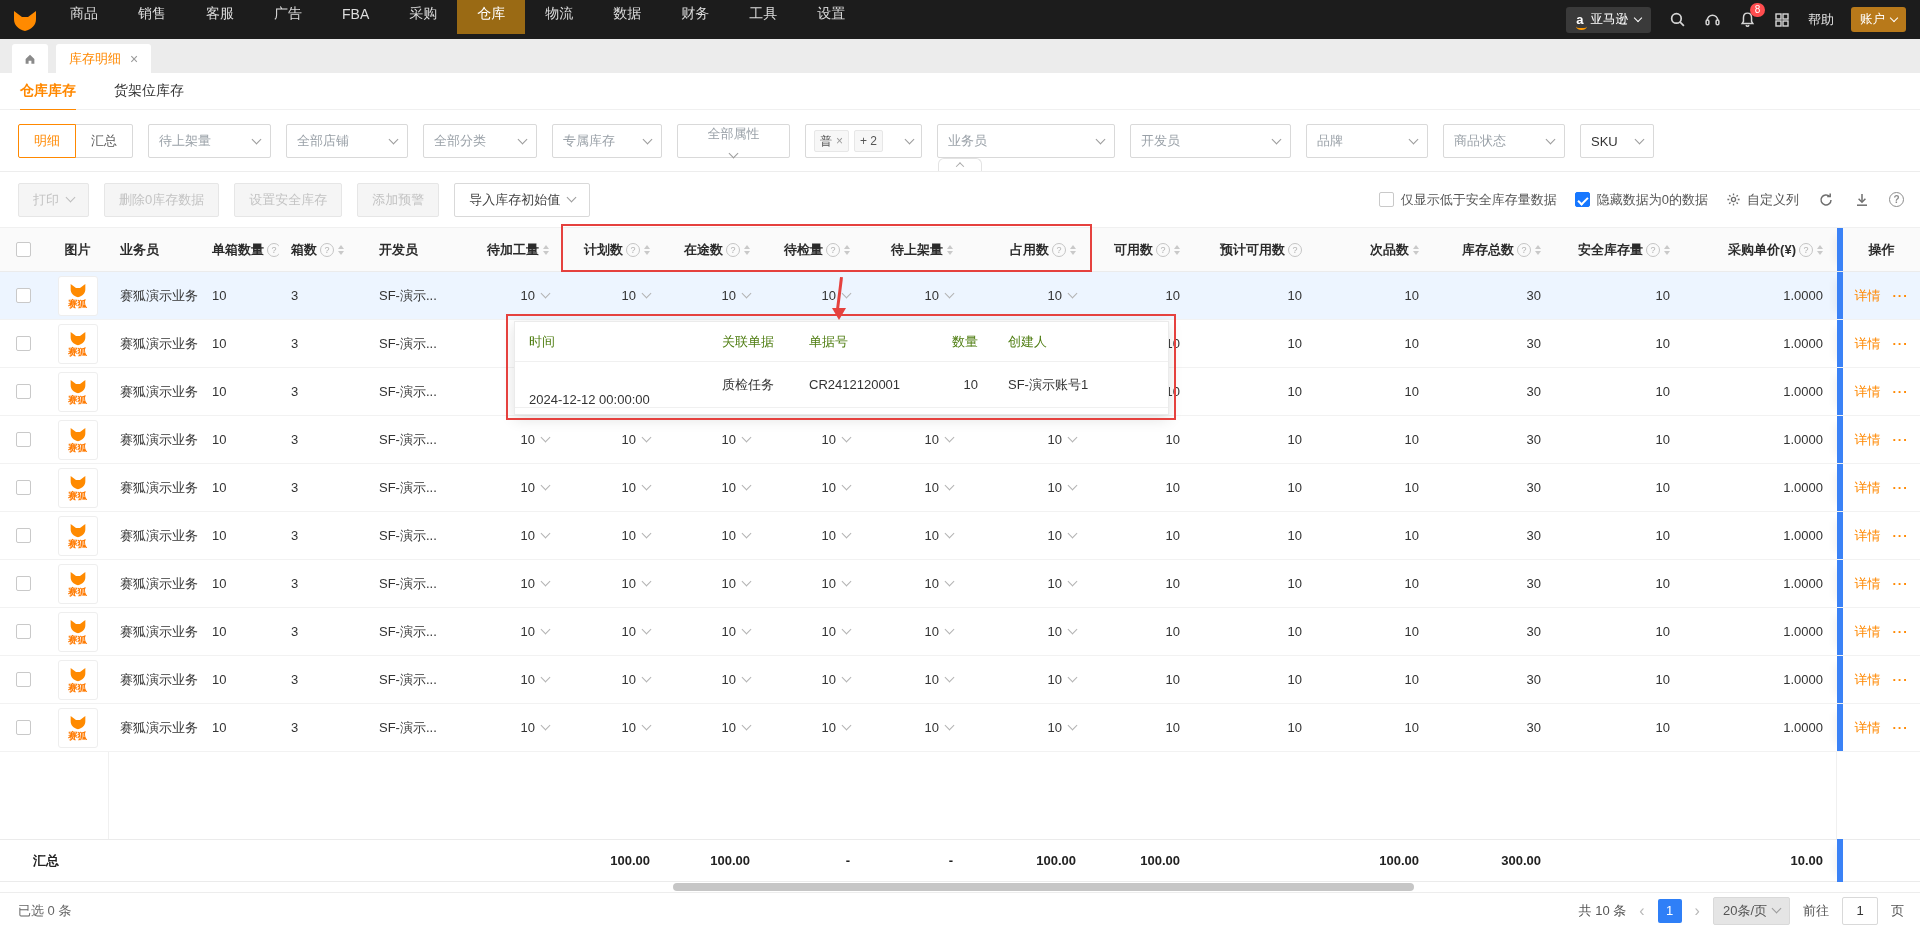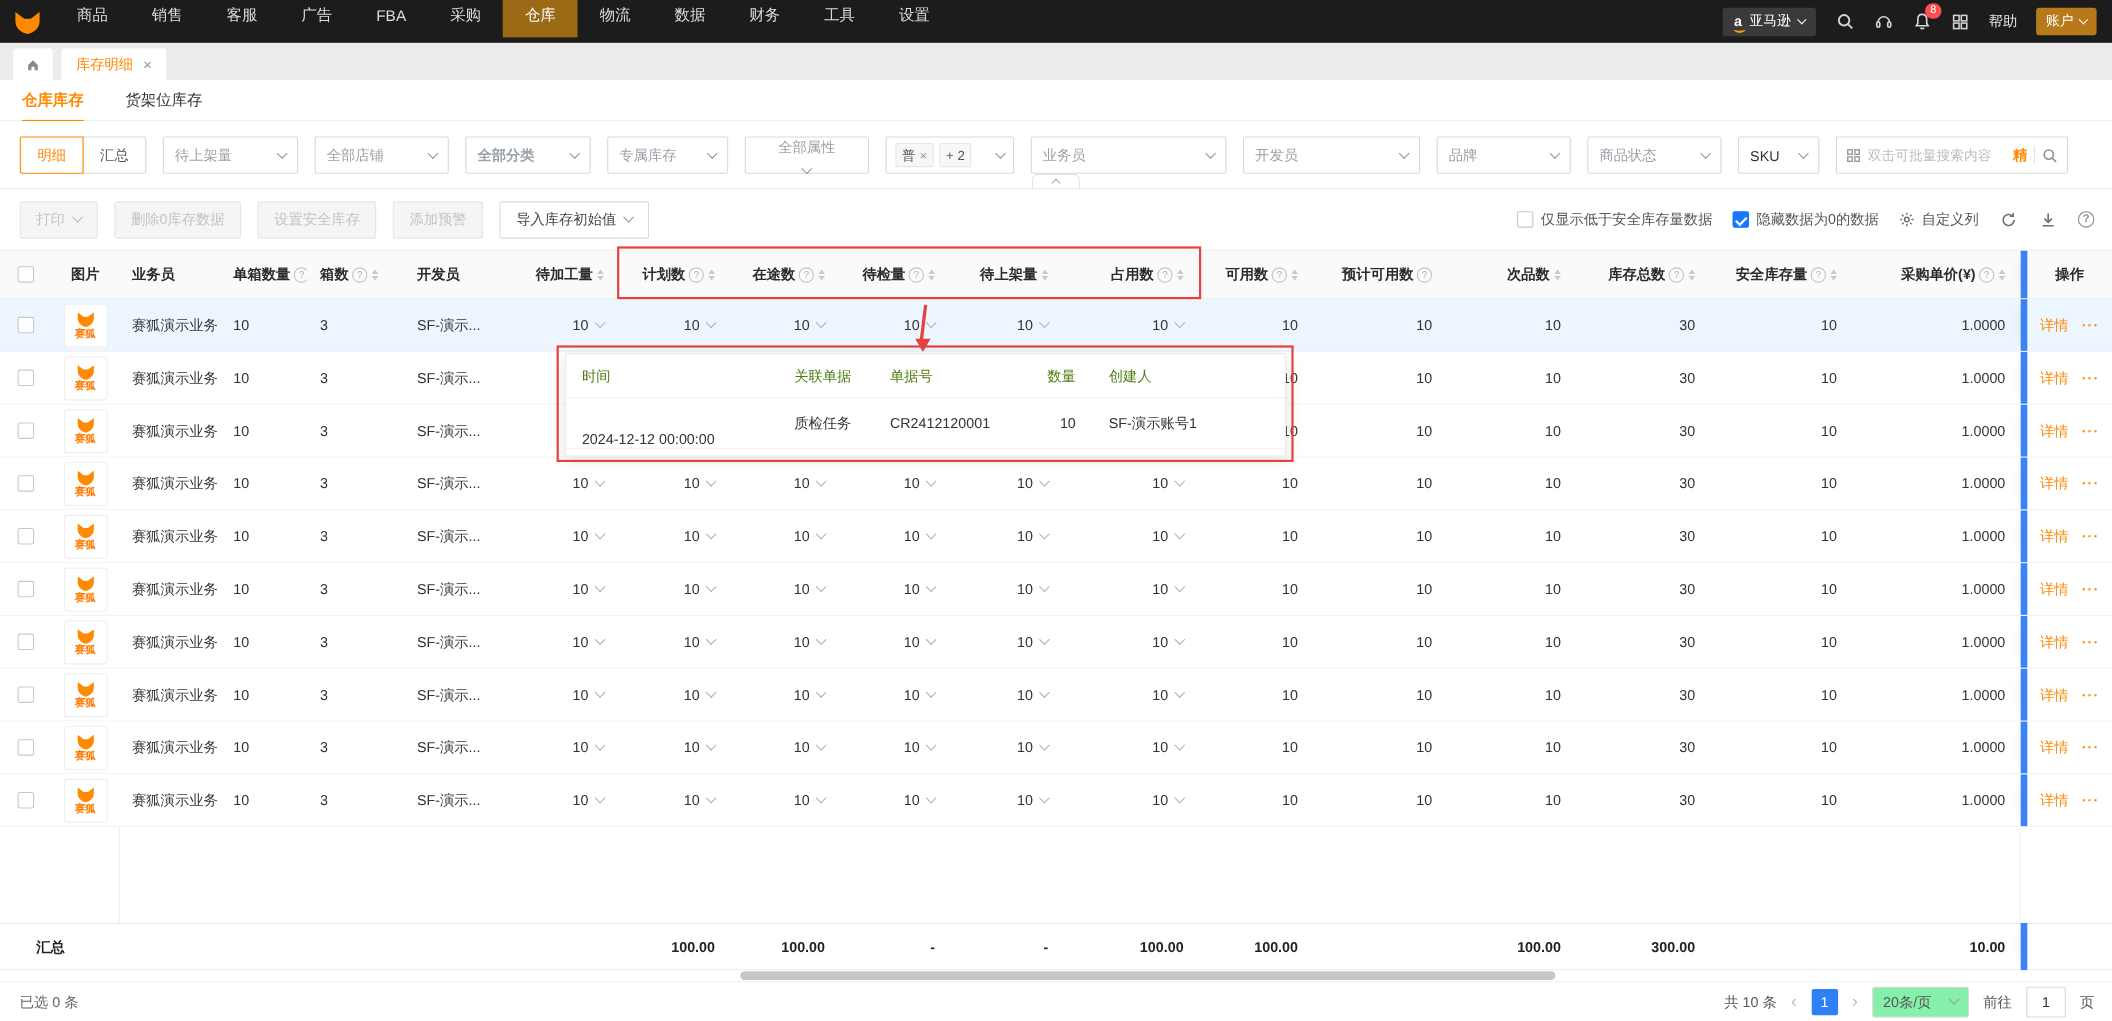--- a/index.html
+++ b/index.html
@@ -100,21 +100,21 @@
   .sumrow{display:flex;height:43px;border-top:1px solid #ebebeb;border-bottom:1px solid #ebebeb;align-items:center;font-weight:bold;color:#222;font-size:13px;background:#fff}
   .sum-label{padding-left:33px;font-weight:bold}
   .scrollzone{height:10px;position:relative;background:#fff}
   .hthumb{position:absolute;left:673px;top:1px;width:741px;height:8px;border-radius:4px;background:#c6c6c6;cursor:pointer}
 
   
   .footer{height:36px;border-top:1px solid #ededed;display:flex;align-items:center;padding:0 16px 0 18px;font-size:13px;color:#555;background:#fff}
   .f-right{margin-left:auto;display:flex;align-items:center;gap:13px}
   .chev{color:#b9b9b9;font-size:16px;line-height:1;cursor:pointer}
   .page-btn{min-width:24px;height:24px;background:#2f7ff7;color:#fff;border-radius:2px;display:inline-flex;align-items:center;justify-content:center;font-size:13px;cursor:pointer}
-  .psize{height:28px;border:1px solid #d9d9d9;border-radius:2px;padding:0 9px;display:flex;align-items:center;gap:17px;color:#555;cursor:pointer;background:#86efac}
+  .psize{height:28px;border:1px solid #d9d9d9;border-radius:2px;padding:0 9px;display:flex;align-items:center;gap:6px;color:#555;cursor:pointer;background:#e5e5e5}
   .goto-input{width:36px;height:28px;border:1px solid #d9d9d9;border-radius:2px;text-align:center;font-size:13px;color:#333}
 
   
   .popup{position:absolute;left:514px;top:321px;width:655px;height:94px;background:#fff;border:1px solid #ebebeb;box-shadow:0 4px 14px rgba(0,0,0,0.12);z-index:50;font-size:13px}
   .prow{display:flex;align-items:center;padding-left:14px;border-bottom:1px solid #f0f0f0}
   .prow.head{height:40px;color:#4d7c0f}
   .prow.data{height:46px;color:#333}
   .pc{flex:none;overflow:hidden;white-space:nowrap}
   .pc.a-r{text-align:right}
   .ann-box{position:absolute;border:2px solid #e5413e;z-index:60;pointer-events:none}
@@ -211,21 +211,21 @@
   </div>
   <div class="filter-selects">
       <div class="sel" style="width: 123px;">
         <span class="sel-t">待上架量</span>
         <span class="cd"></span>
       </div>
       <div class="sel" style="width: 122px;">
         <span class="sel-t">全部店铺</span>
         <span class="cd"></span>
       </div>
-      <div class="sel" style="width: 114px; font-weight: bold;">
+      <div class="sel" style="width: 114px;">
         <span class="sel-t">全部分类</span>
         <span class="cd"></span>
       </div>
       <div class="sel" style="width: 110px;">
         <span class="sel-t">专属库存</span>
         <span class="cd"></span>
       </div>
       <div class="sel" style="width: 113px; flex-direction: column;">
         <span class="sel-t">全部属性</span>
         <span class="cd"></span>
@@ -252,39 +252,20 @@
       </div>
       <div class="sel" style="width: 122px;">
         <span class="sel-t">商品状态</span>
         <span class="cd"></span>
       </div>
       <div class="sel" style="width: 74px;">
         <span class="sel-t dark">SKU</span>
         <span class="cd"></span>
       </div>
     </div>
-  <div class="searchbox">
-    <span style="display:flex">
-      <svg width="14" height="14" viewBox="0 0 16 16" fill="none" stroke="#9b9b9b" stroke-width="1.5">
-          <rect x="2" y="2.5" width="4.6" height="4.6"></rect>
-          <rect x="9.4" y="2.5" width="4.6" height="4.6"></rect>
-          <rect x="2" y="9.9" width="4.6" height="4.6"></rect>
-          <rect x="9.4" y="9.9" width="4.6" height="4.6"></rect>
-        </svg>
-    </span>
-    <input class="search-input" placeholder="双击可批量搜索内容" style="">
-    <span class="precise">精</span>
-    <span class="vdiv"></span>
-    <span style="display:flex">
-      <svg width="15" height="15" viewBox="0 0 16 16" fill="none" stroke="#8f8f8f" stroke-width="1.6">
-          <circle cx="7" cy="7" r="4.5"></circle>
-          <line x1="10.5" y1="10.5" x2="14" y2="14"></line>
-        </svg>
-    </span>
-  </div>
   <div class="collapse-handle">
       <span class="ch-up"></span>
     </div>
 </div>
 
 <div class="toolbar">
   <div class="btn disabled">
     <span>打印</span>
       <span class="cd lt"></span>
   </div>

